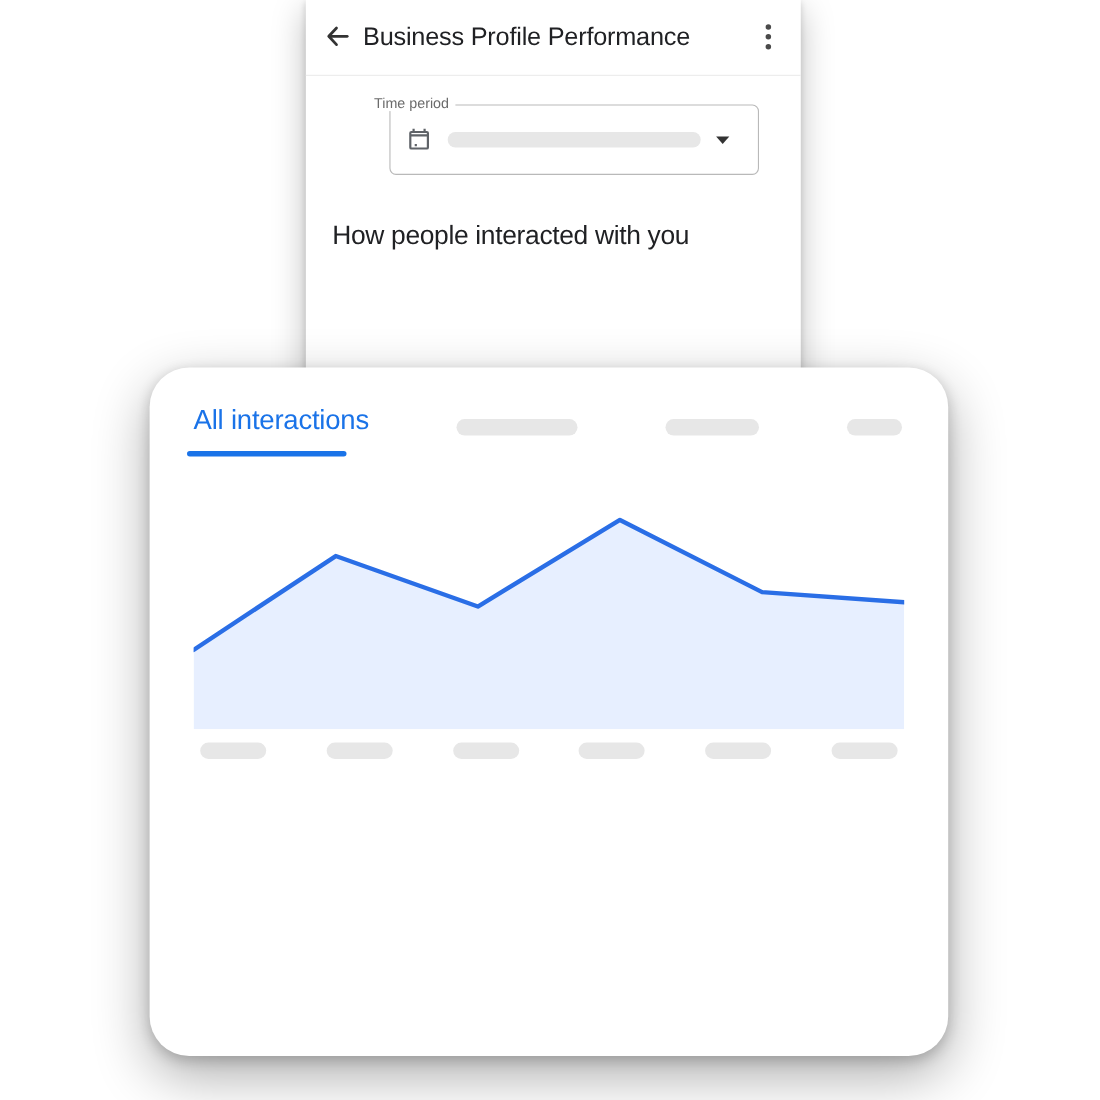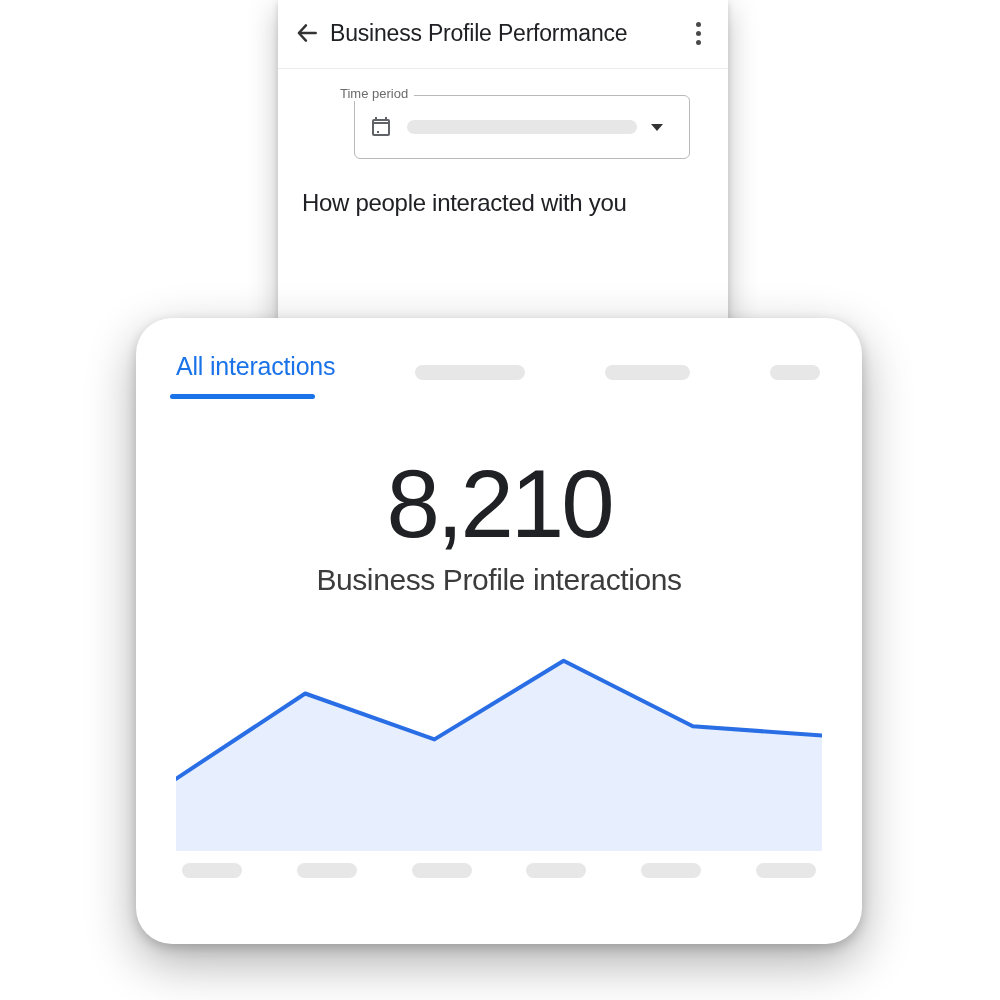--- a/index.html
+++ b/index.html
@@ -71,32 +71,32 @@
     border-radius: 7px;
   }
   .tp-caret {
     width:0; height:0;
     border-left:6px solid transparent;
     border-right:6px solid transparent;
     border-top:7px solid #333;
   }
 
   .section-title {
-    margin: 30px 24px 0 24px;
+    margin: 42px 24px 0 24px;
     font-size: 24px;
     font-weight: 500;
     color:#202124;
     letter-spacing: -0.3px;
   }
 
   
   .card {
     position:absolute;
     left: 136px;
-    top: 318px;
+    top: 334px;
     width: 726px;
     height: 626px;
     background:#fff;
     border-radius: 36px;
     box-shadow: 0 18px 50px rgba(0,0,0,0.32), 0 4px 12px rgba(0,0,0,0.18);
     padding: 34px 40px 30px 40px;
   }
   .tabs {
     display:flex;
     align-items:center;
@@ -206,24 +206,20 @@
     <div class="tabs">
       <div class="tab-active">
         <span>All interactions</span>
         <div class="tab-underline"></div>
       </div>
       <div class="tab-skel a"></div>
       <div class="tab-skel b"></div>
       <div class="tab-skel c"></div>
     </div>
 
-    <div class="kpi">
-      <div class="kpi-number">8,210</div>
-      <div class="kpi-label">Business Profile interactions</div>
-    </div>
 
     <div class="chart">
       <svg id="chart-svg" viewBox="0 0 646 210" preserveAspectRatio="none">
           <path d="M0.0 137.8 L129.2 52.5 L258.4 98.4 L387.6 19.7 L516.8 85.3 L646.0 94.5 L 646 210 L 0 210 Z" fill="#e7efff" stroke="none"></path>
           <path d="M0.0 137.8 L129.2 52.5 L258.4 98.4 L387.6 19.7 L516.8 85.3 L646.0 94.5 " fill="none" stroke="#2a6ee6" stroke-width="4" stroke-linejoin="round" stroke-linecap="round"></path>
         </svg>
     </div>
 
     <div class="x-skeletons">
       <span></span>

